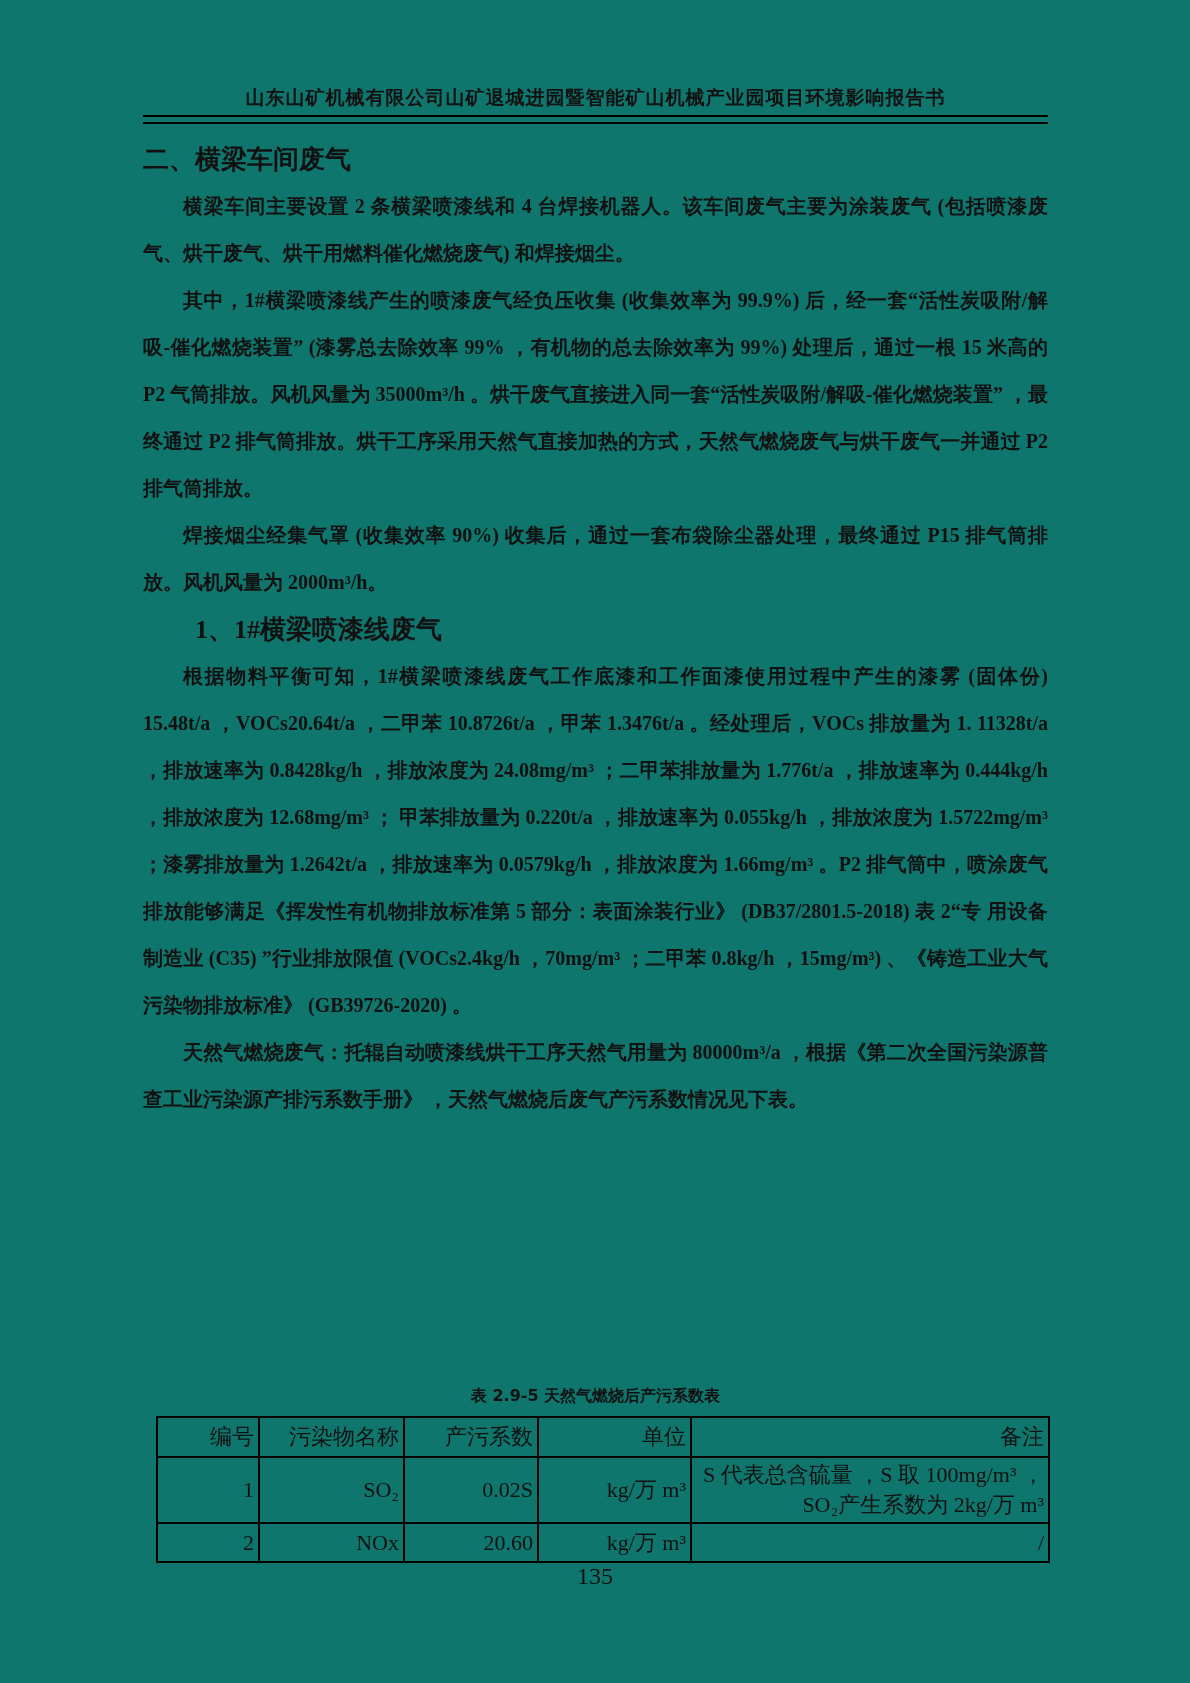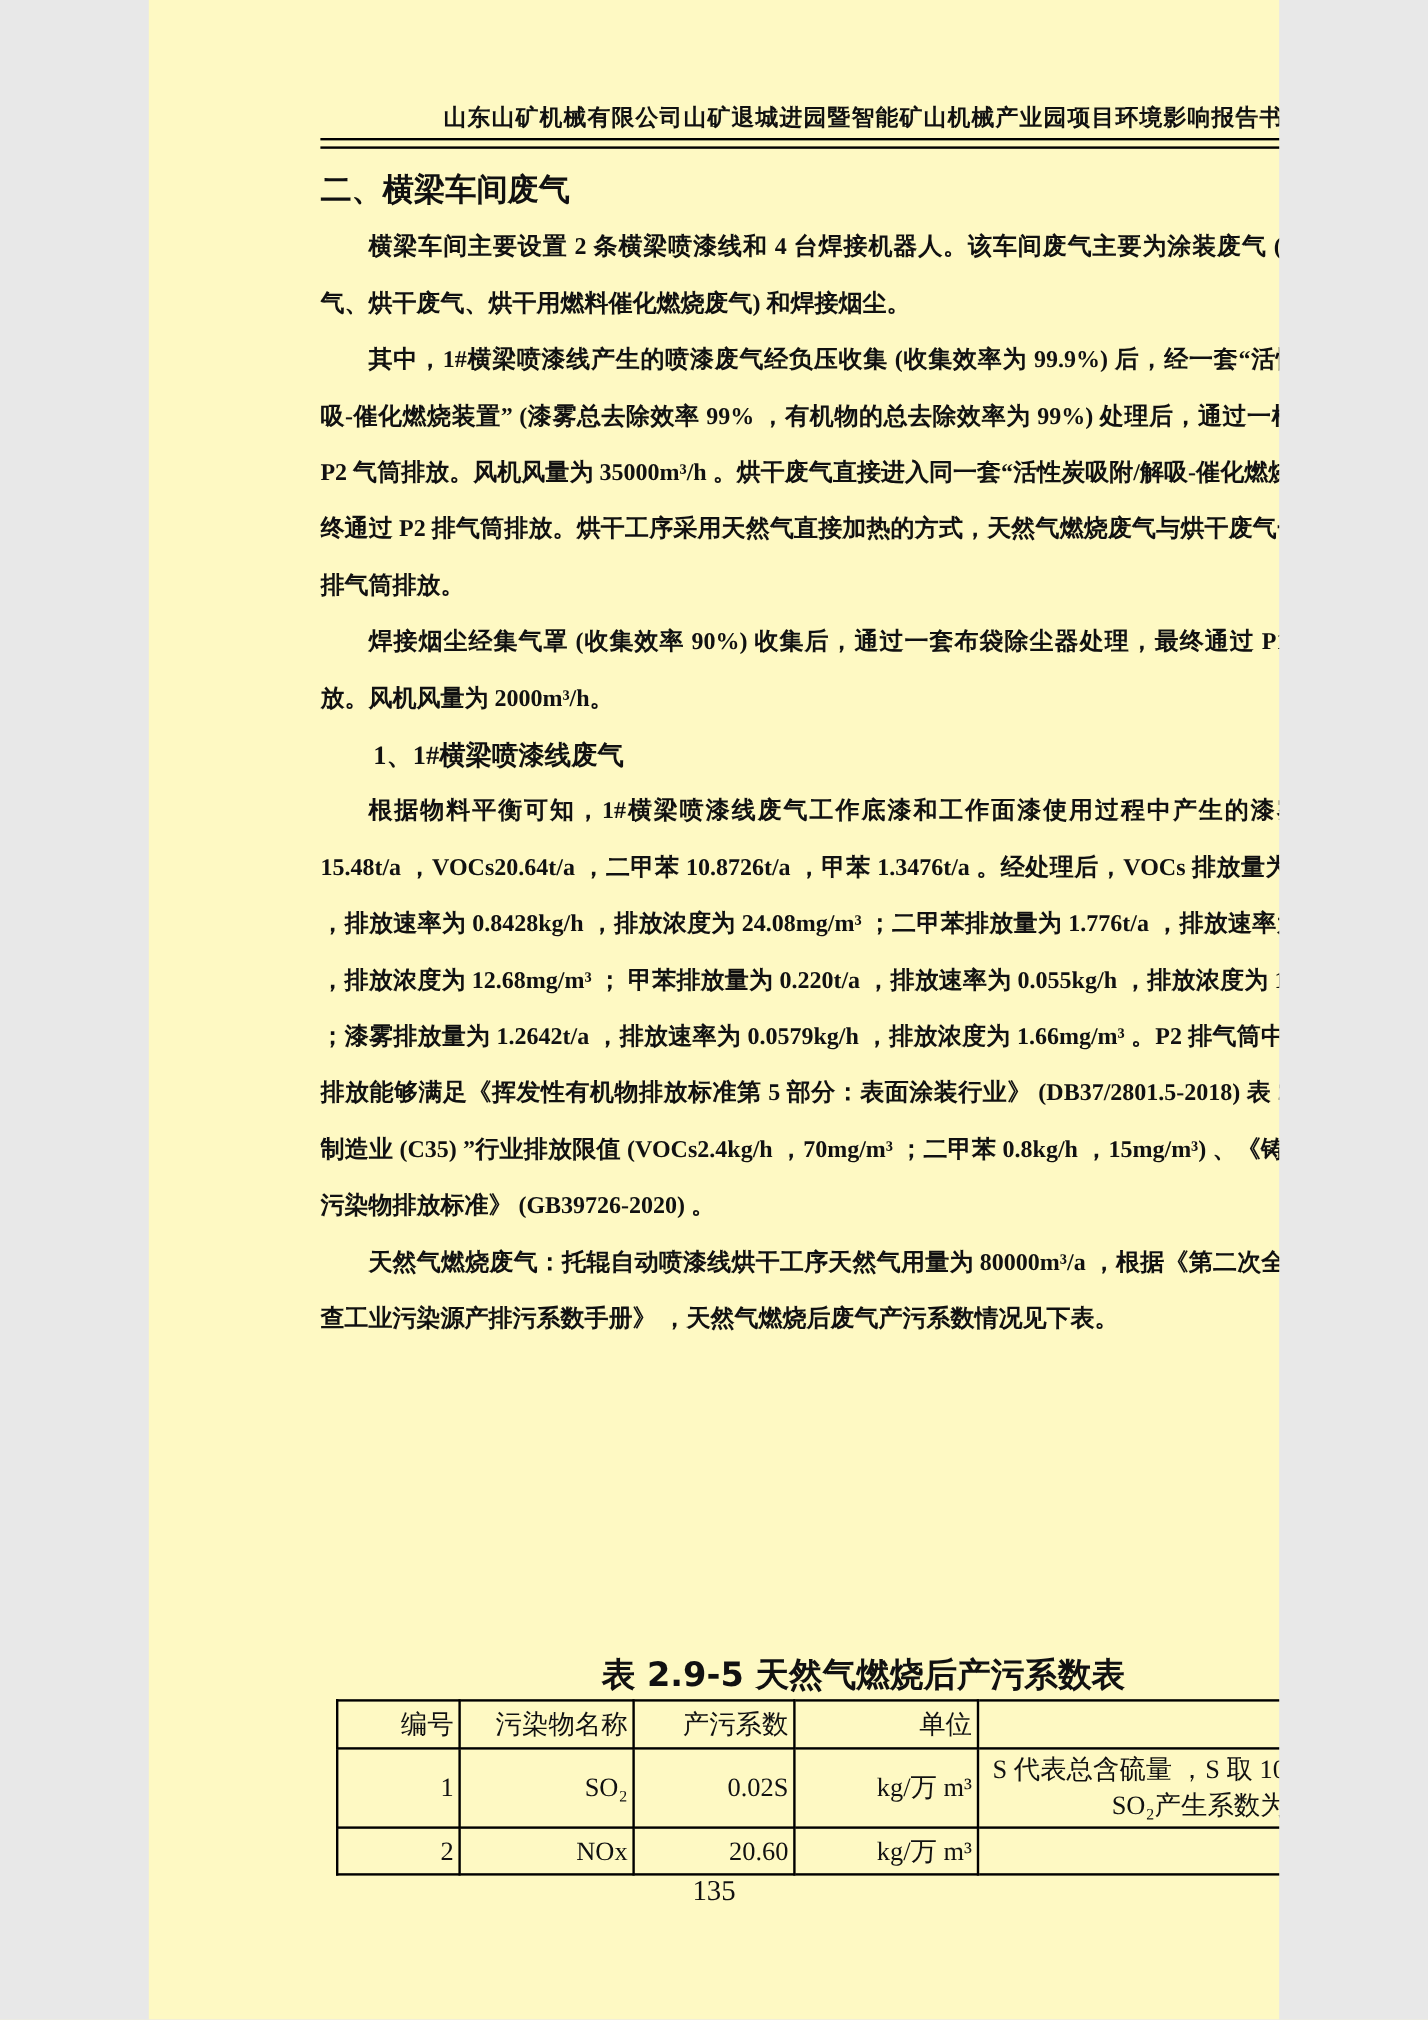--- a/index.html
+++ b/index.html
@@ -1,20 +1,20 @@
 <!DOCTYPE html>
 <html lang="zh"><head>
 <meta charset="utf-8">
 <style>
   html,body{margin:0;padding:0;background:#e8e8e8;}
   .page{
     position:relative;
-    width:942px;height:1683px;
+    width:1190px;height:1683px;
     margin:0 auto;
-    background:#fef9c3;
+    background:#0f766e;
     color:#111;
     font-family:"Liberation Serif","DejaVu Serif",serif;
     overflow:hidden;
   }
   .running-header{
     position:absolute;top:85px;left:143px;width:905px;
     text-align:center;
     font-family:"DejaVu Sans","Liberation Sans",sans-serif;
     font-weight:700;
     font-size:19px;
@@ -42,34 +42,34 @@
     margin:0;
     font-size:20px;
     font-weight:600;
     line-height:47px;
     text-align:justify;
     text-indent:2em;
     text-justify:inter-ideograph;
   }
   .sub-heading{
     margin:0;
-    font-size:22px;
+    font-size:26px;
     font-weight:700;
     line-height:47px;
     text-indent:2em;
   }
   .table-block{
     position:absolute;top:1382px;left:143px;width:905px;
   }
   .table-caption{
     margin:0 0 6px 0;
     text-align:center;
     font-family:"DejaVu Sans","Liberation Sans",sans-serif;
     font-weight:700;
-    font-size:28px;
+    font-size:16px;
     line-height:28px;
   }
   table.coeff{
     border-collapse:collapse;
     margin-left:13px;
     width:892px;
     table-layout:fixed;
     font-size:22px;
     font-weight:400;
   }

